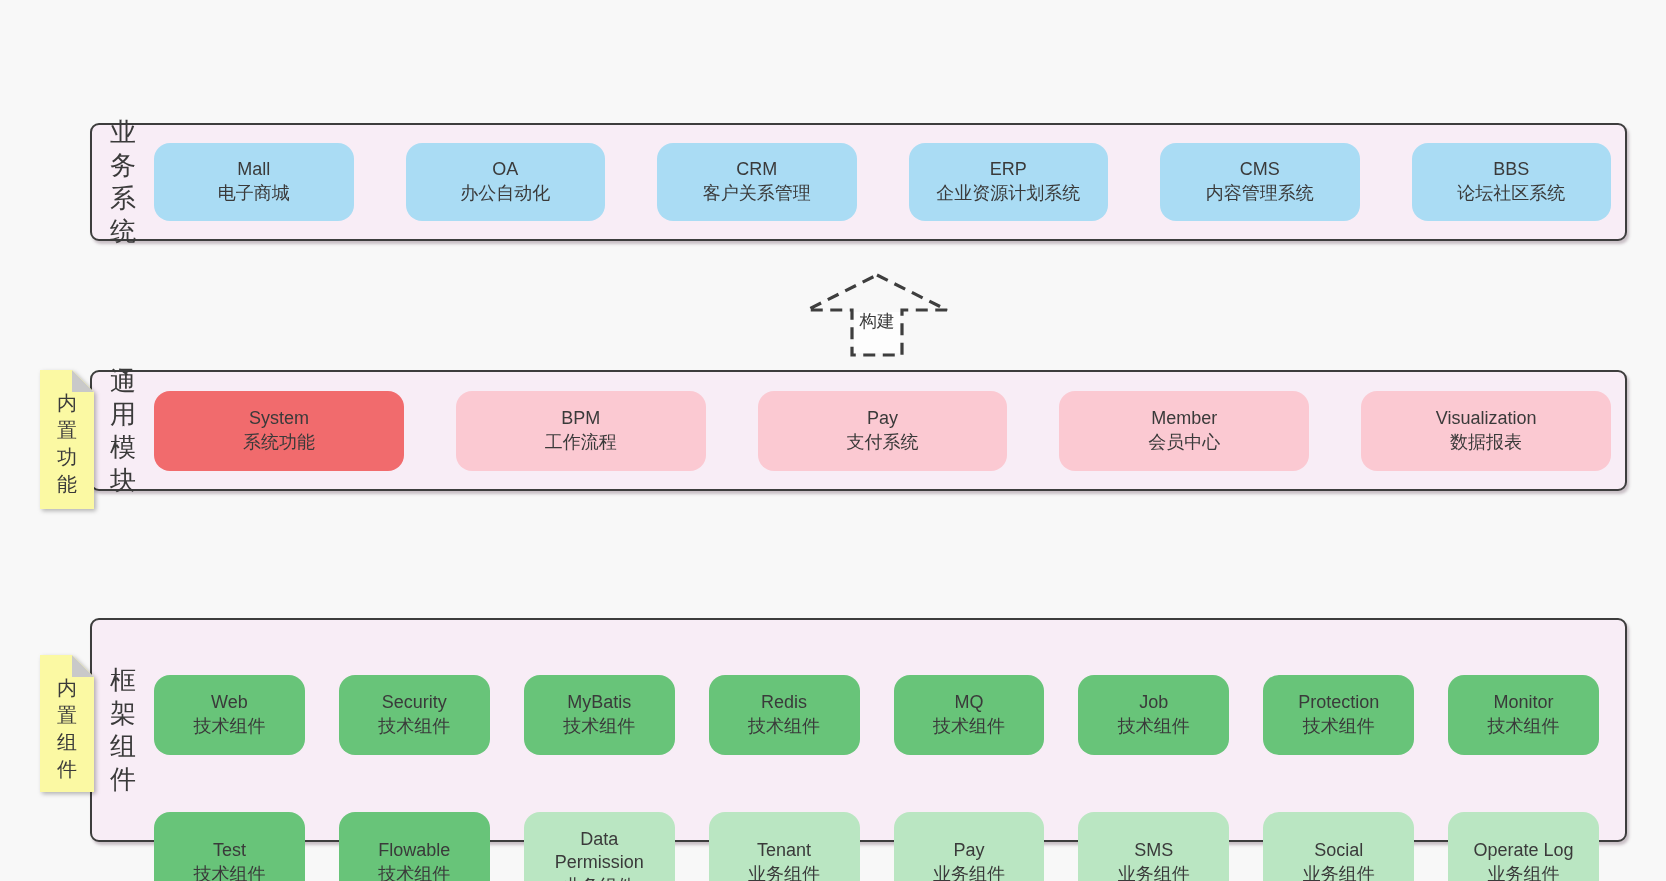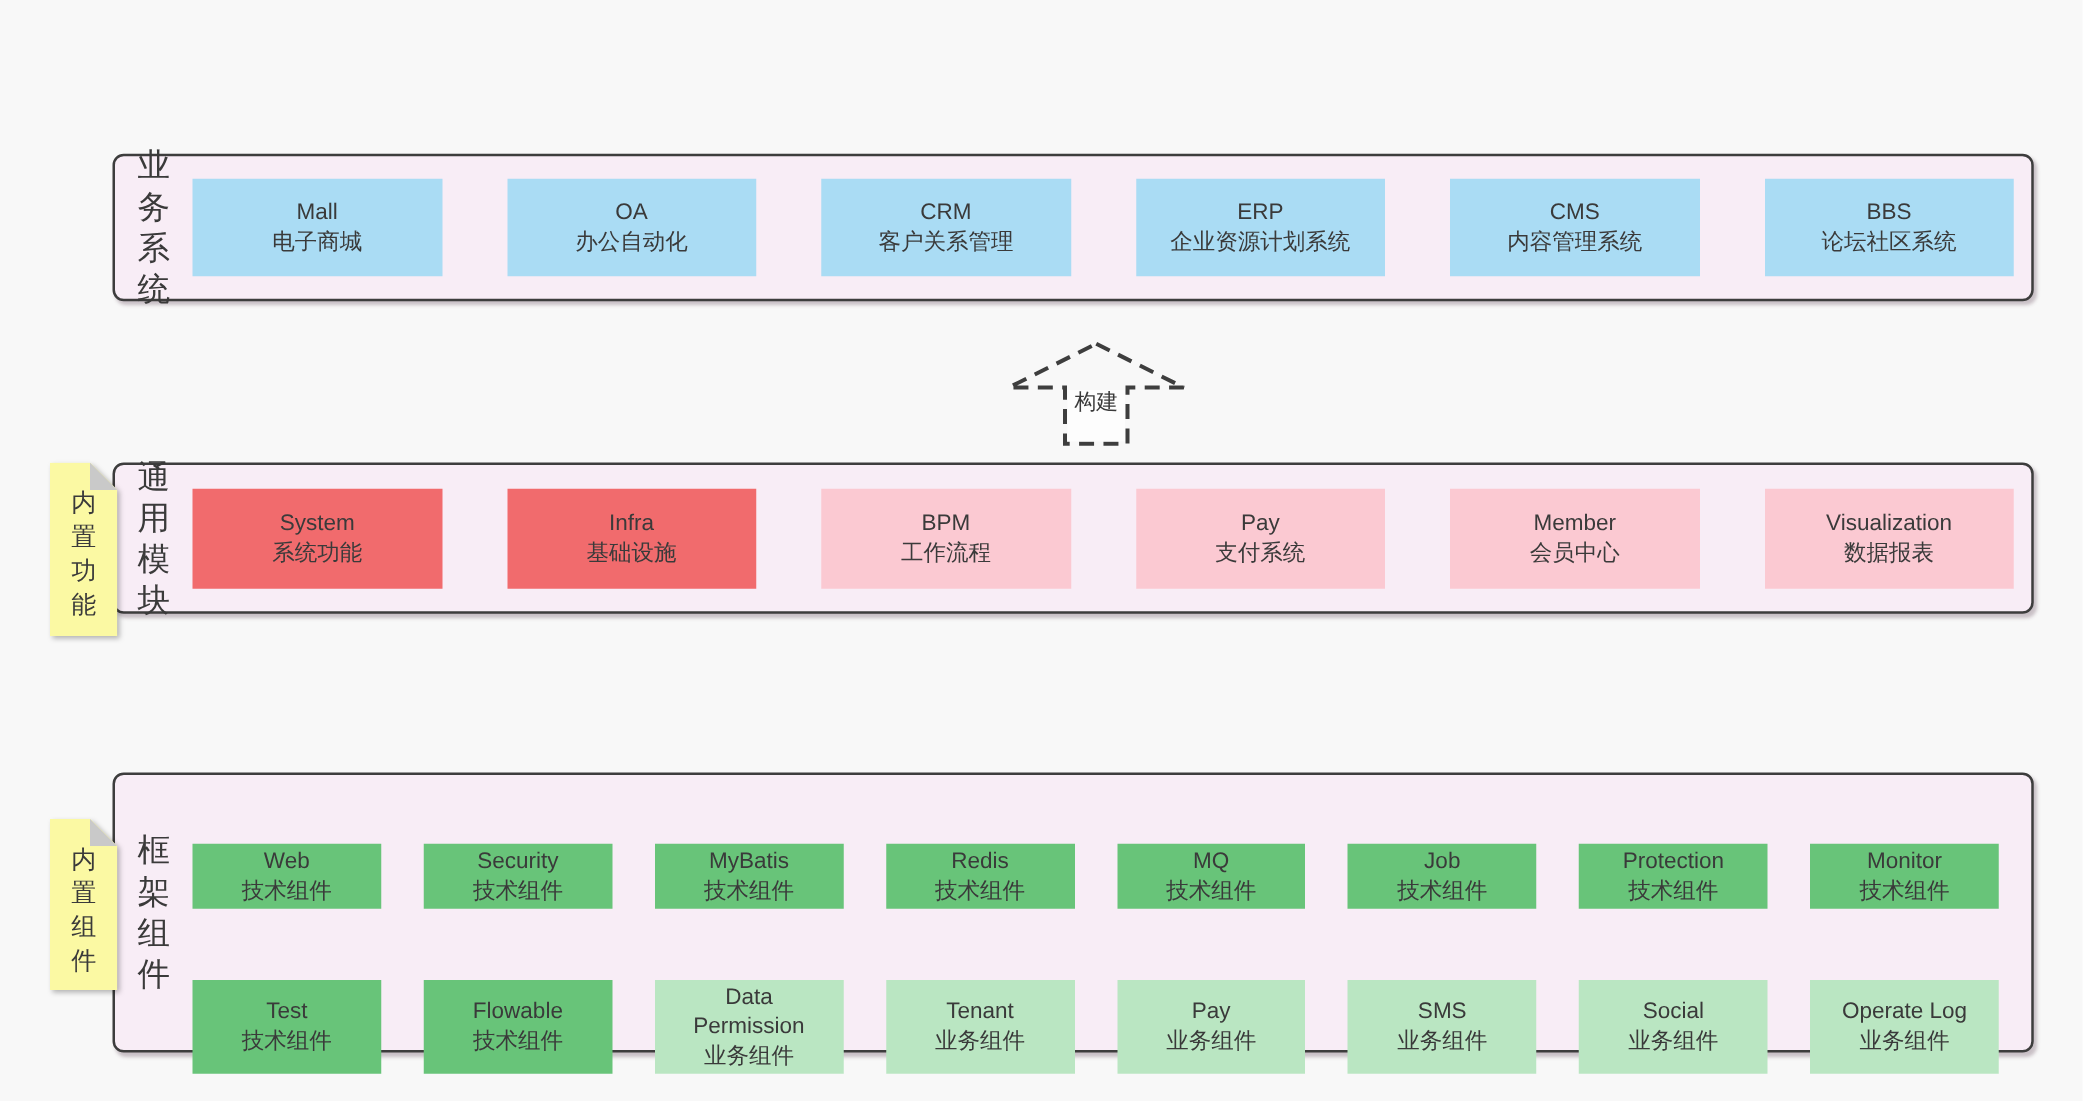--- a/index.html
+++ b/index.html
@@ -24,23 +24,23 @@
     width:28px;font-size:26px;line-height:33px;text-align:center;
     word-break:break-all;color:#3a3a3a;
   }
 
   .tier-boxes{flex:1;display:flex;align-items:center;gap:52px;padding-right:14px;}
   .tier-bottom .tier-boxes{flex-direction:column;gap:21px;padding:19px 26px 17px 0;}
   .grid-row{display:flex;gap:34px;flex:1;width:100%;align-self:stretch;}
 
   
   .box{
-    flex:1;height:78px;border-radius:0;
+    flex:1;height:78px;border-radius:16px;
     display:flex;flex-direction:column;align-items:center;justify-content:center;
-    text-align:center;font-size:18px;line-height:1.32;padding:2px 16px;box-sizing:border-box;
+    text-align:center;font-size:18px;line-height:1.32;padding:16px 16px;box-sizing:border-box;
   }
   .tier-middle .box{height:80px;}
   .tier-bottom .box{height:auto;align-self:stretch;margin-top:36px;}
   .box .en,.box .zh{display:block;}
   .blue{background:#aadcf4;}
   .red{background:#f16b6d;}
   .pink{background:#fbc9d2;}
   .green{background:#68c479;}
   .lightgreen{background:#bae6c2;}
 
@@ -123,24 +123,20 @@
       </div>
     </div>
     <div class="tier-label">
       <div class="vtext">通用模块</div>
     </div>
     <div class="tier-boxes">
       <div class="box red">
         <span class="en">System</span>
         <span class="zh">系统功能</span>
       </div>
-      <div class="box red">
-        <span class="en">Infra</span>
-        <span class="zh">基础设施</span>
-      </div>
       <div class="box pink">
         <span class="en">BPM</span>
         <span class="zh">工作流程</span>
       </div>
       <div class="box pink">
         <span class="en">Pay</span>
         <span class="zh">支付系统</span>
       </div>
       <div class="box pink">
         <span class="en">Member</span>

